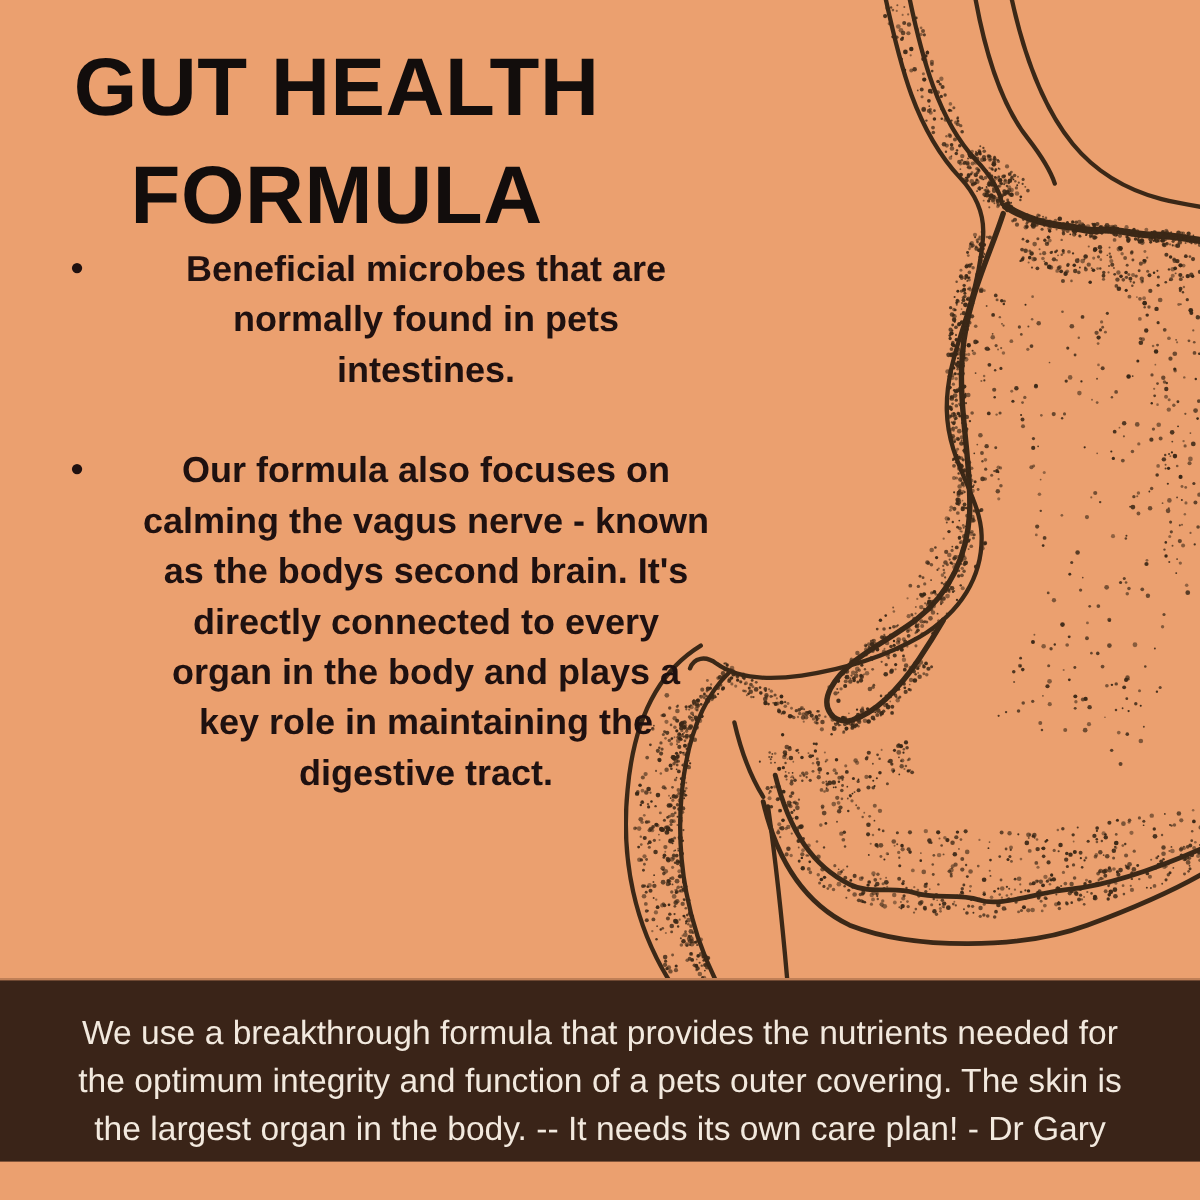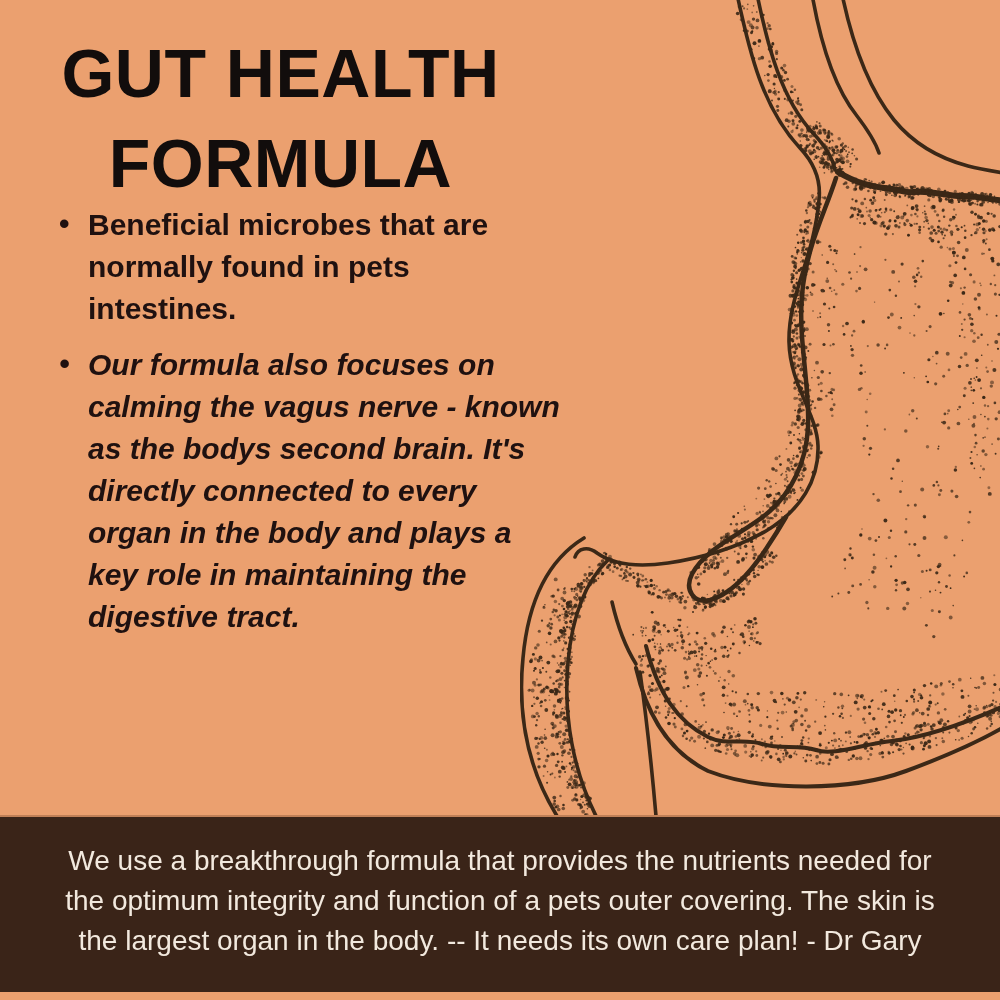--- a/index.html
+++ b/index.html
@@ -24,35 +24,36 @@
   .title{
     position:absolute;top:28px;left:28px;width:505px;
     text-align:center;color:var(--heading-text);
     font-family:"Liberation Sans",sans-serif;
     font-weight:800;font-size:68px;line-height:90px;
     letter-spacing:0.5px;white-space:pre-line;
   }
   .bullets{
     position:absolute;top:204px;left:57px;width:565px;
     list-style:none;
+    text-align:center;
   }
   .bullet{
     position:relative;padding-left:31px;
     color:var(--body-text);
     font-family:"Liberation Sans",sans-serif;
     font-weight:700;font-size:30px;line-height:42px;
     white-space:pre-line;
   }
-  .bullet + .bullet{margin-top:14px;font-style:italic;}
+  .bullet + .bullet{margin-top:42px;}
   .bullet::before{
     content:"\2022";
     position:absolute;left:2px;top:-1px;
   }
   .footer{
-    position:absolute;left:0;top:815px;width:1000px;height:177px;
+    position:absolute;left:0;top:815px;width:1000px;height:153px;
     background:var(--footer-background);color:var(--footer-text);
     font-family:"Liberation Sans",sans-serif;
     font-weight:400;font-size:28px;line-height:40px;
     text-align:center;padding-top:24px;white-space:pre-line;
     border-top:2px solid #c08057;
   }
 </style>
 </head>
 <body>
 

